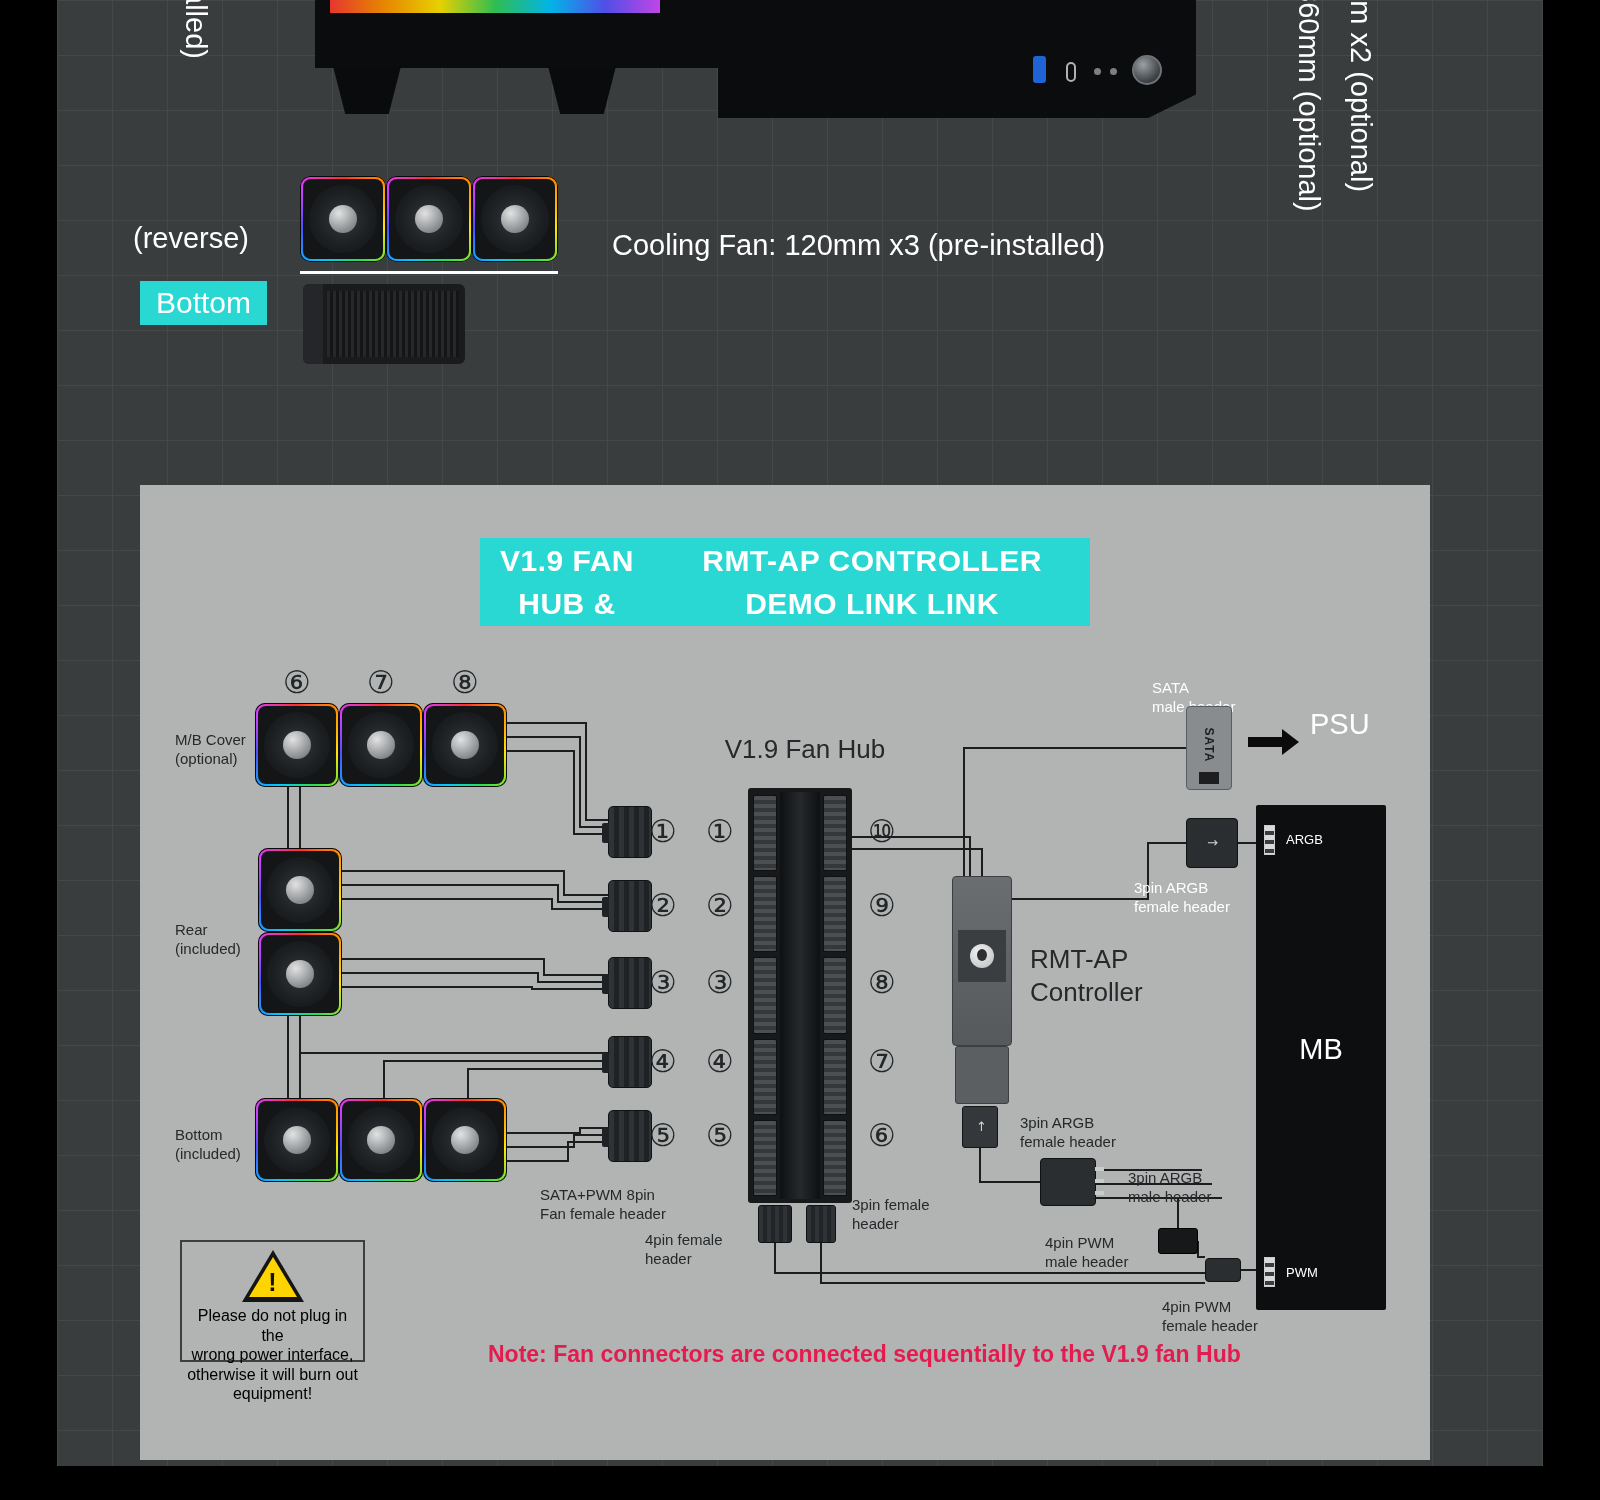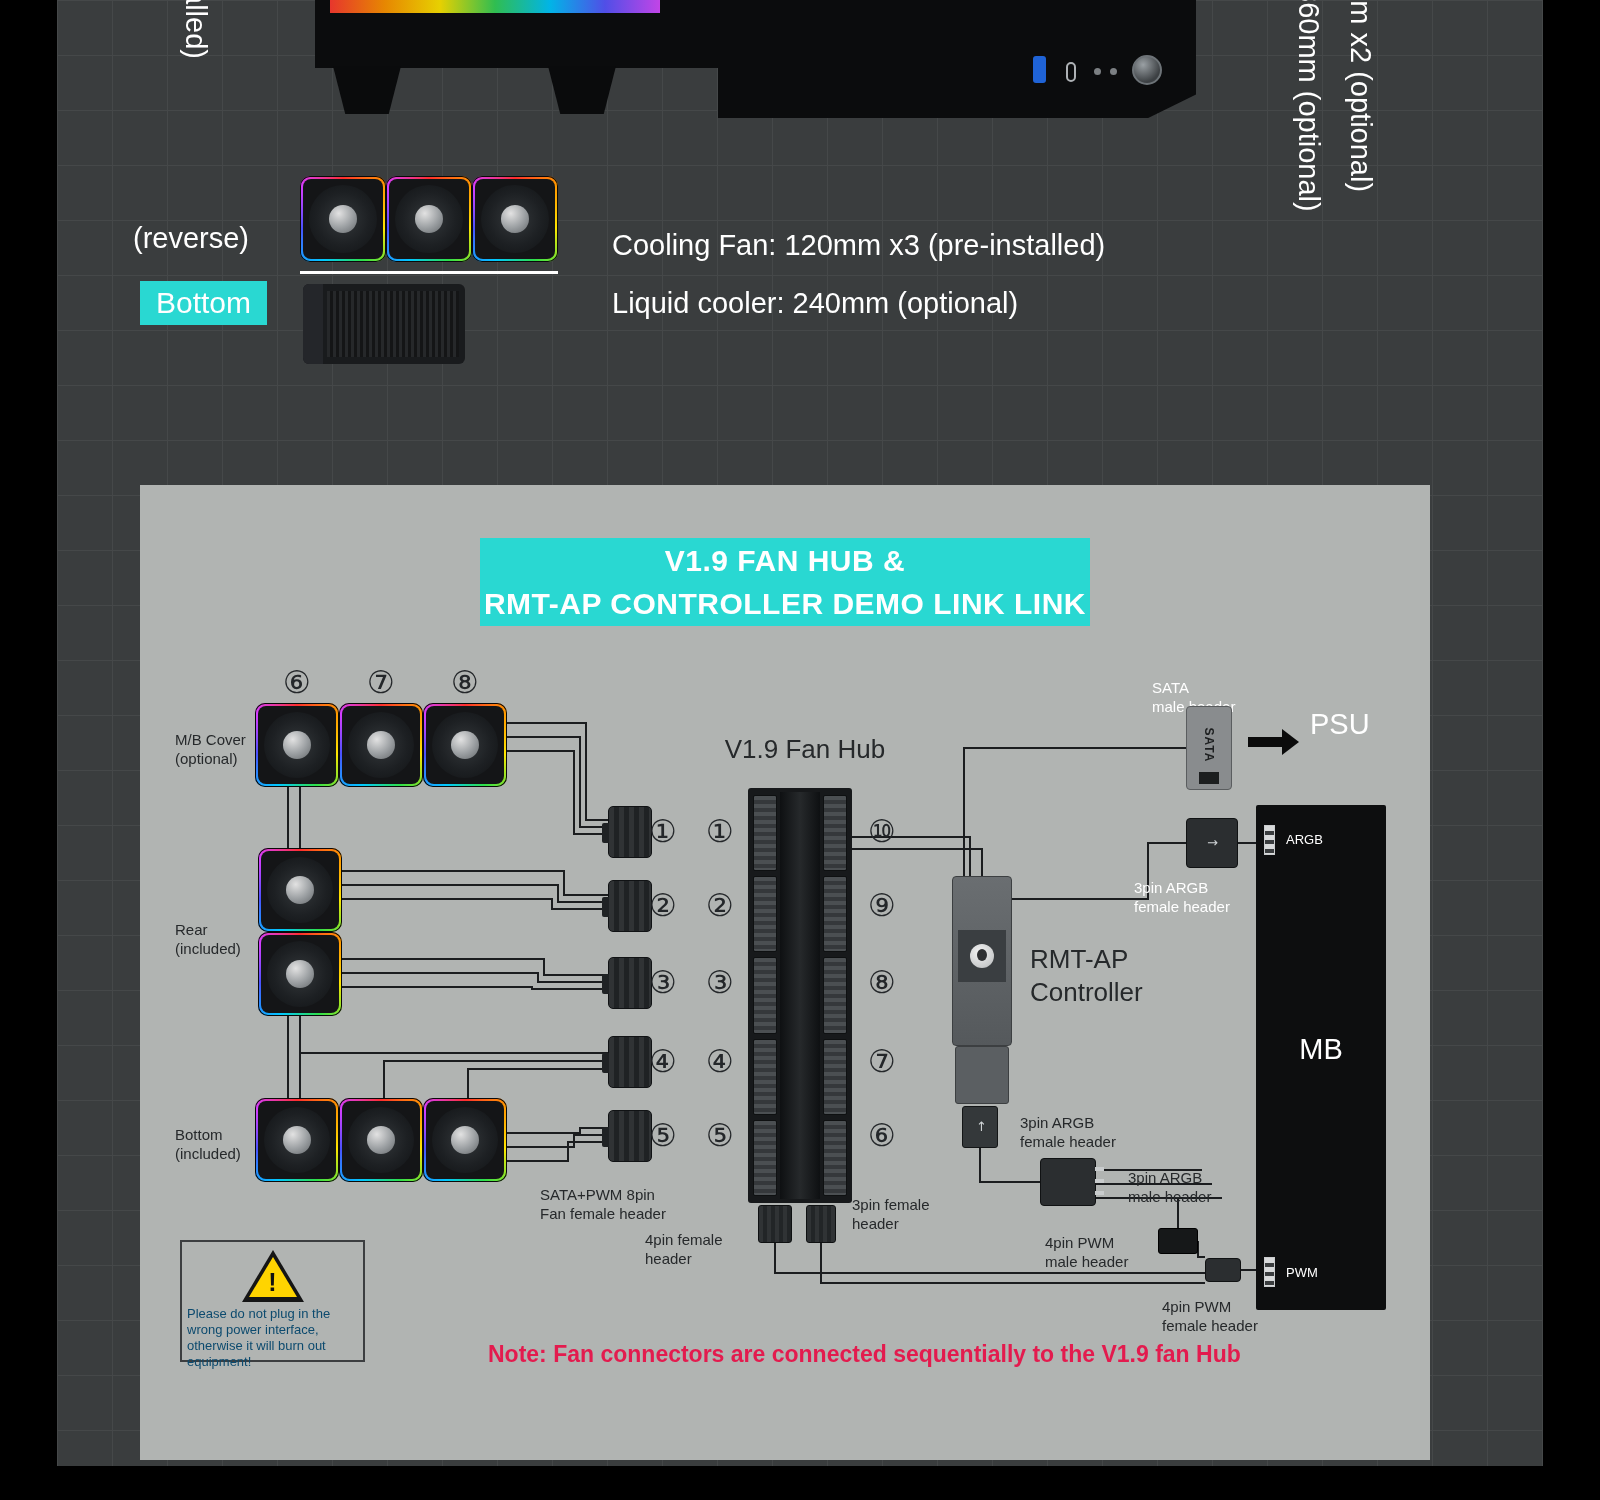--- a/index.html
+++ b/index.html
@@ -22,21 +22,21 @@
   .fan .fb{position:absolute;inset:9px;border-radius:50%;background:radial-gradient(circle,#34383b 0%,#1d2023 55%,#101214 100%)}
   .fan .fh{position:absolute;left:50%;top:50%;width:28px;height:28px;transform:translate(-50%,-50%);
            border-radius:50%;background:radial-gradient(circle at 35% 30%,#e2e2e2,#9a9ea1 55%,#63676a)}
   .radiator{position:absolute;left:303px;top:284px;width:162px;height:80px;background:#191b1d;border-radius:6px;overflow:hidden}
   .radiator .fins{position:absolute;left:24px;top:7px;right:6px;bottom:7px;
            background:repeating-linear-gradient(90deg,#26282a 0 3px,#141516 3px 6px)}
   .radiator .tank{position:absolute;left:0;top:0;width:20px;height:100%;background:#24262a}
   
   .panel{position:absolute;left:140px;top:485px;width:1290px;height:975px;background:#b1b4b2}
   .gtitle{position:absolute;left:340px;top:53px;width:610px;height:88px;background:#29d8d2;color:#fff;
-          display:flex;flex-direction:column;align-items:center;justify-content:center;
+          display:flex;flex-direction:row;align-items:center;justify-content:center;
           font-weight:bold;font-size:30px;letter-spacing:.5px;line-height:1.45;text-align:center}
   .lbl{position:absolute;font-size:15px;line-height:1.28;color:#26292b;white-space:pre-line}
   .lbl.white{color:#fff}
   .lbl.right{}
   .biglbl{position:absolute;font-size:26px;color:#26292b;line-height:1.25;white-space:pre-line}
   .cnum{position:absolute;font-size:31px;line-height:1;color:#24272a;text-align:center;
         font-family:"DejaVu Sans","Liberation Sans",sans-serif}
   .fconn{position:absolute;width:44px;height:52px;border:1px solid #101214;border-radius:5px;
          background:repeating-linear-gradient(90deg,#303335 0 5px,#1f2224 5px 10px)}
   .fconn::before{content:"";position:absolute;left:-7px;top:16px;width:7px;height:20px;background:#1f2224;border-radius:2px 0 0 2px}
@@ -71,21 +71,21 @@
   .ctrl-stub{position:absolute;left:822px;top:621px;width:36px;height:42px;background:#34383a;border:1px solid #131516;border-radius:3px}
   .ysplit{position:absolute;left:900px;top:673px;width:56px;height:48px;background:#2b2e30;border:1px solid #101213;border-radius:4px}
   .ysplit::after{content:"";position:absolute;right:-9px;top:8px;width:9px;height:32px;
                  background:repeating-linear-gradient(180deg,#c9cccd 0 4px,transparent 4px 12px)}
   .warnbox{position:absolute;left:40px;top:755px;width:185px;height:122px;border:2px solid #3c3e40}
   .tri-o{position:absolute;left:50%;transform:translateX(-50%);top:8px;width:0;height:0;
          border-left:31px solid transparent;border-right:31px solid transparent;border-bottom:52px solid #151515}
   .tri-i{position:absolute;left:50%;transform:translateX(-50%);top:15px;width:0;height:0;
          border-left:24px solid transparent;border-right:24px solid transparent;border-bottom:40px solid #ffd400}
   .excl{position:absolute;left:50%;transform:translateX(-50%);top:26px;font-size:25px;font-weight:bold;color:#111}
-  .warntext{position:absolute;left:5px;right:5px;top:64px;font-size:13px;line-height:1.22;text-align:left;color:#0c4a6e;white-space:pre-line}
+  .warntext{position:absolute;left:5px;right:5px;top:64px;font-size:16px;line-height:1.22;text-align:center;color:#000000;white-space:pre-line}
   .note{position:absolute;left:348px;top:856px;font-size:23px;font-weight:bold;color:#e31b4e;white-space:nowrap}
   .underline{position:absolute;left:300px;top:271px;width:258px;height:3px;background:#fff}
 </style>
 </head>
 <body>
 
 <div class="page">
   <div class="grid"></div>
 
   <div>
@@ -100,21 +100,20 @@
     <div class="abs" style="left:1110px;top:68px;width:7px;height:7px;border-radius:50%;background:#7c8083"></div>
     <div class="abs" style="left:1132px;top:55px;width:30px;height:30px;border-radius:50%;border:2px solid #6d7377;background:radial-gradient(circle at 35% 30%,#9aa0a4,#3c4043 70%)"></div>
   </div>
 
   <div class="rot" style="left:212px;top:-12px">alled)</div>
   <div class="rot" style="left:1377px;top:-40px">0mm x2 (optional)</div>
   <div class="rot" style="left:1325px;top:-22px">/360mm (optional)</div>
   <div class="big" style="left:133px;top:222px">(reverse)</div>
   <div class="badge">Bottom</div>
   <div class="big" style="left:612px;top:229px">Cooling Fan: 120mm x3 (pre-installed)</div>
-  <div class="big" style="left:612px;top:287px">Liquid cooler: 240mm (optional)</div>
 
   <div class="fan" style="left:300px;top:176px;width:86px;height:86px">
       <div class="fi"></div>
       <div class="fb"></div>
       <div class="fh"></div>
     </div>
   <div class="fan" style="left:386px;top:176px;width:86px;height:86px">
       <div class="fi"></div>
       <div class="fb"></div>
       <div class="fh"></div>

